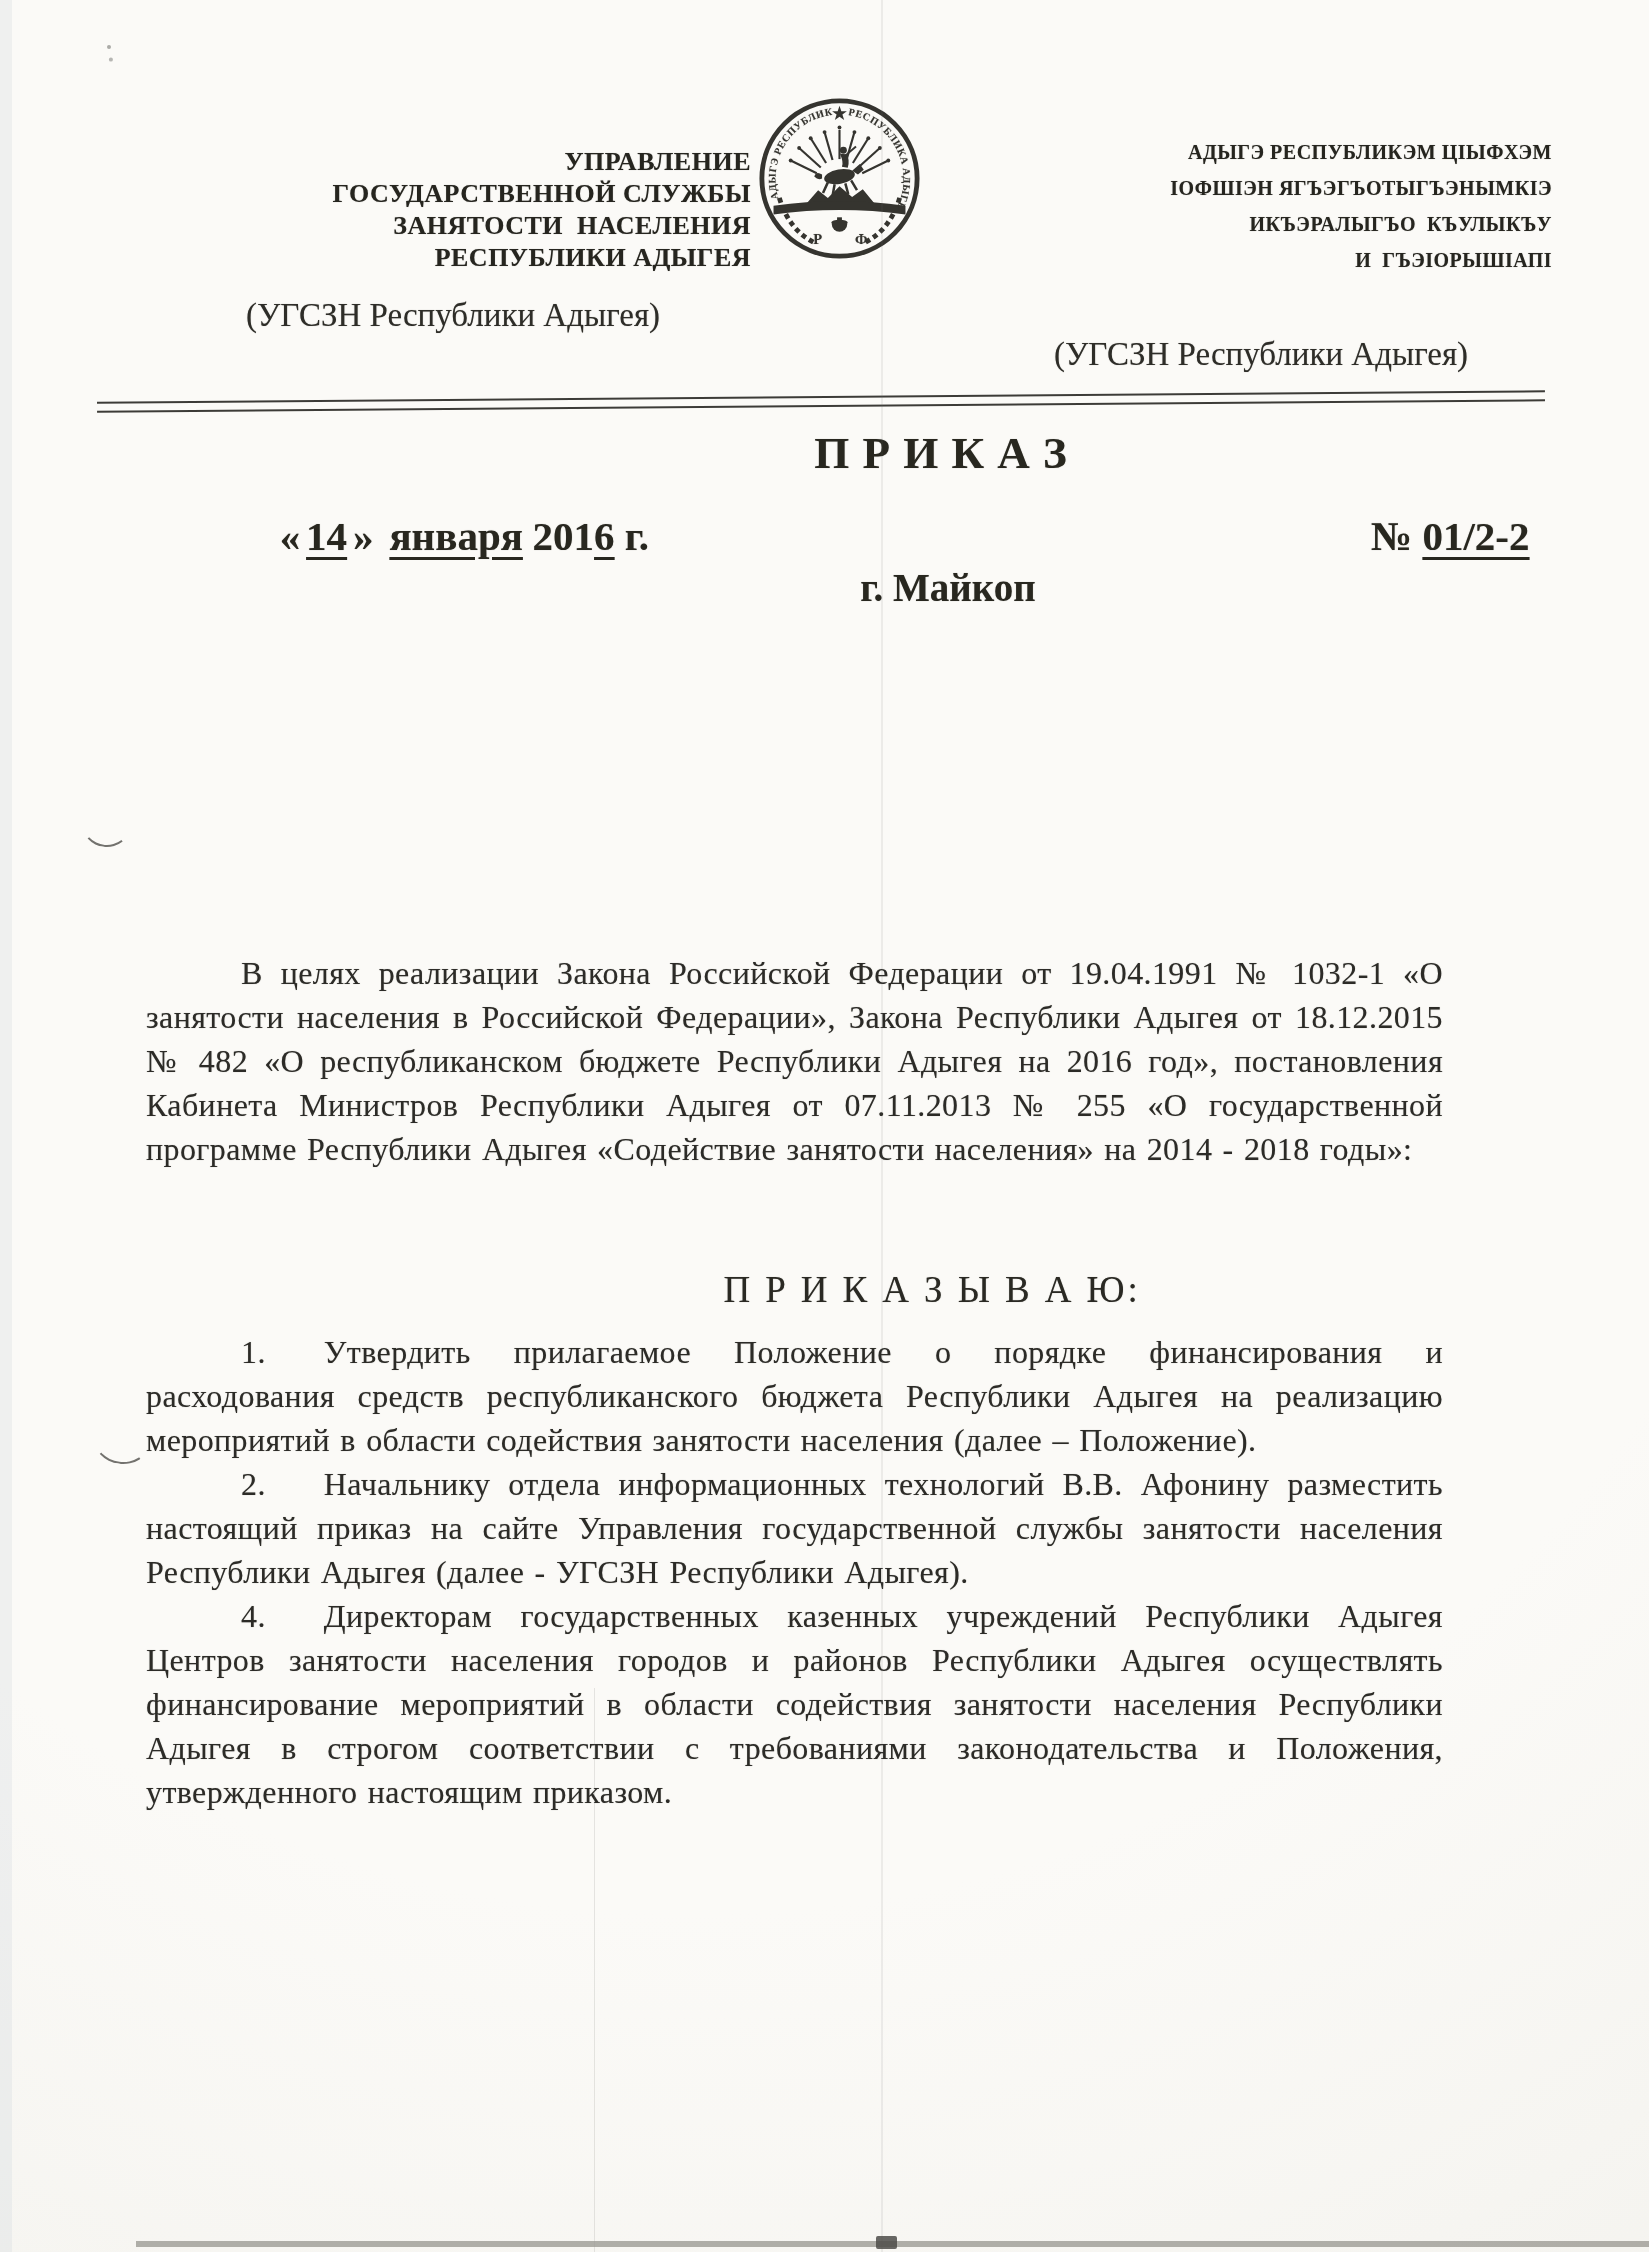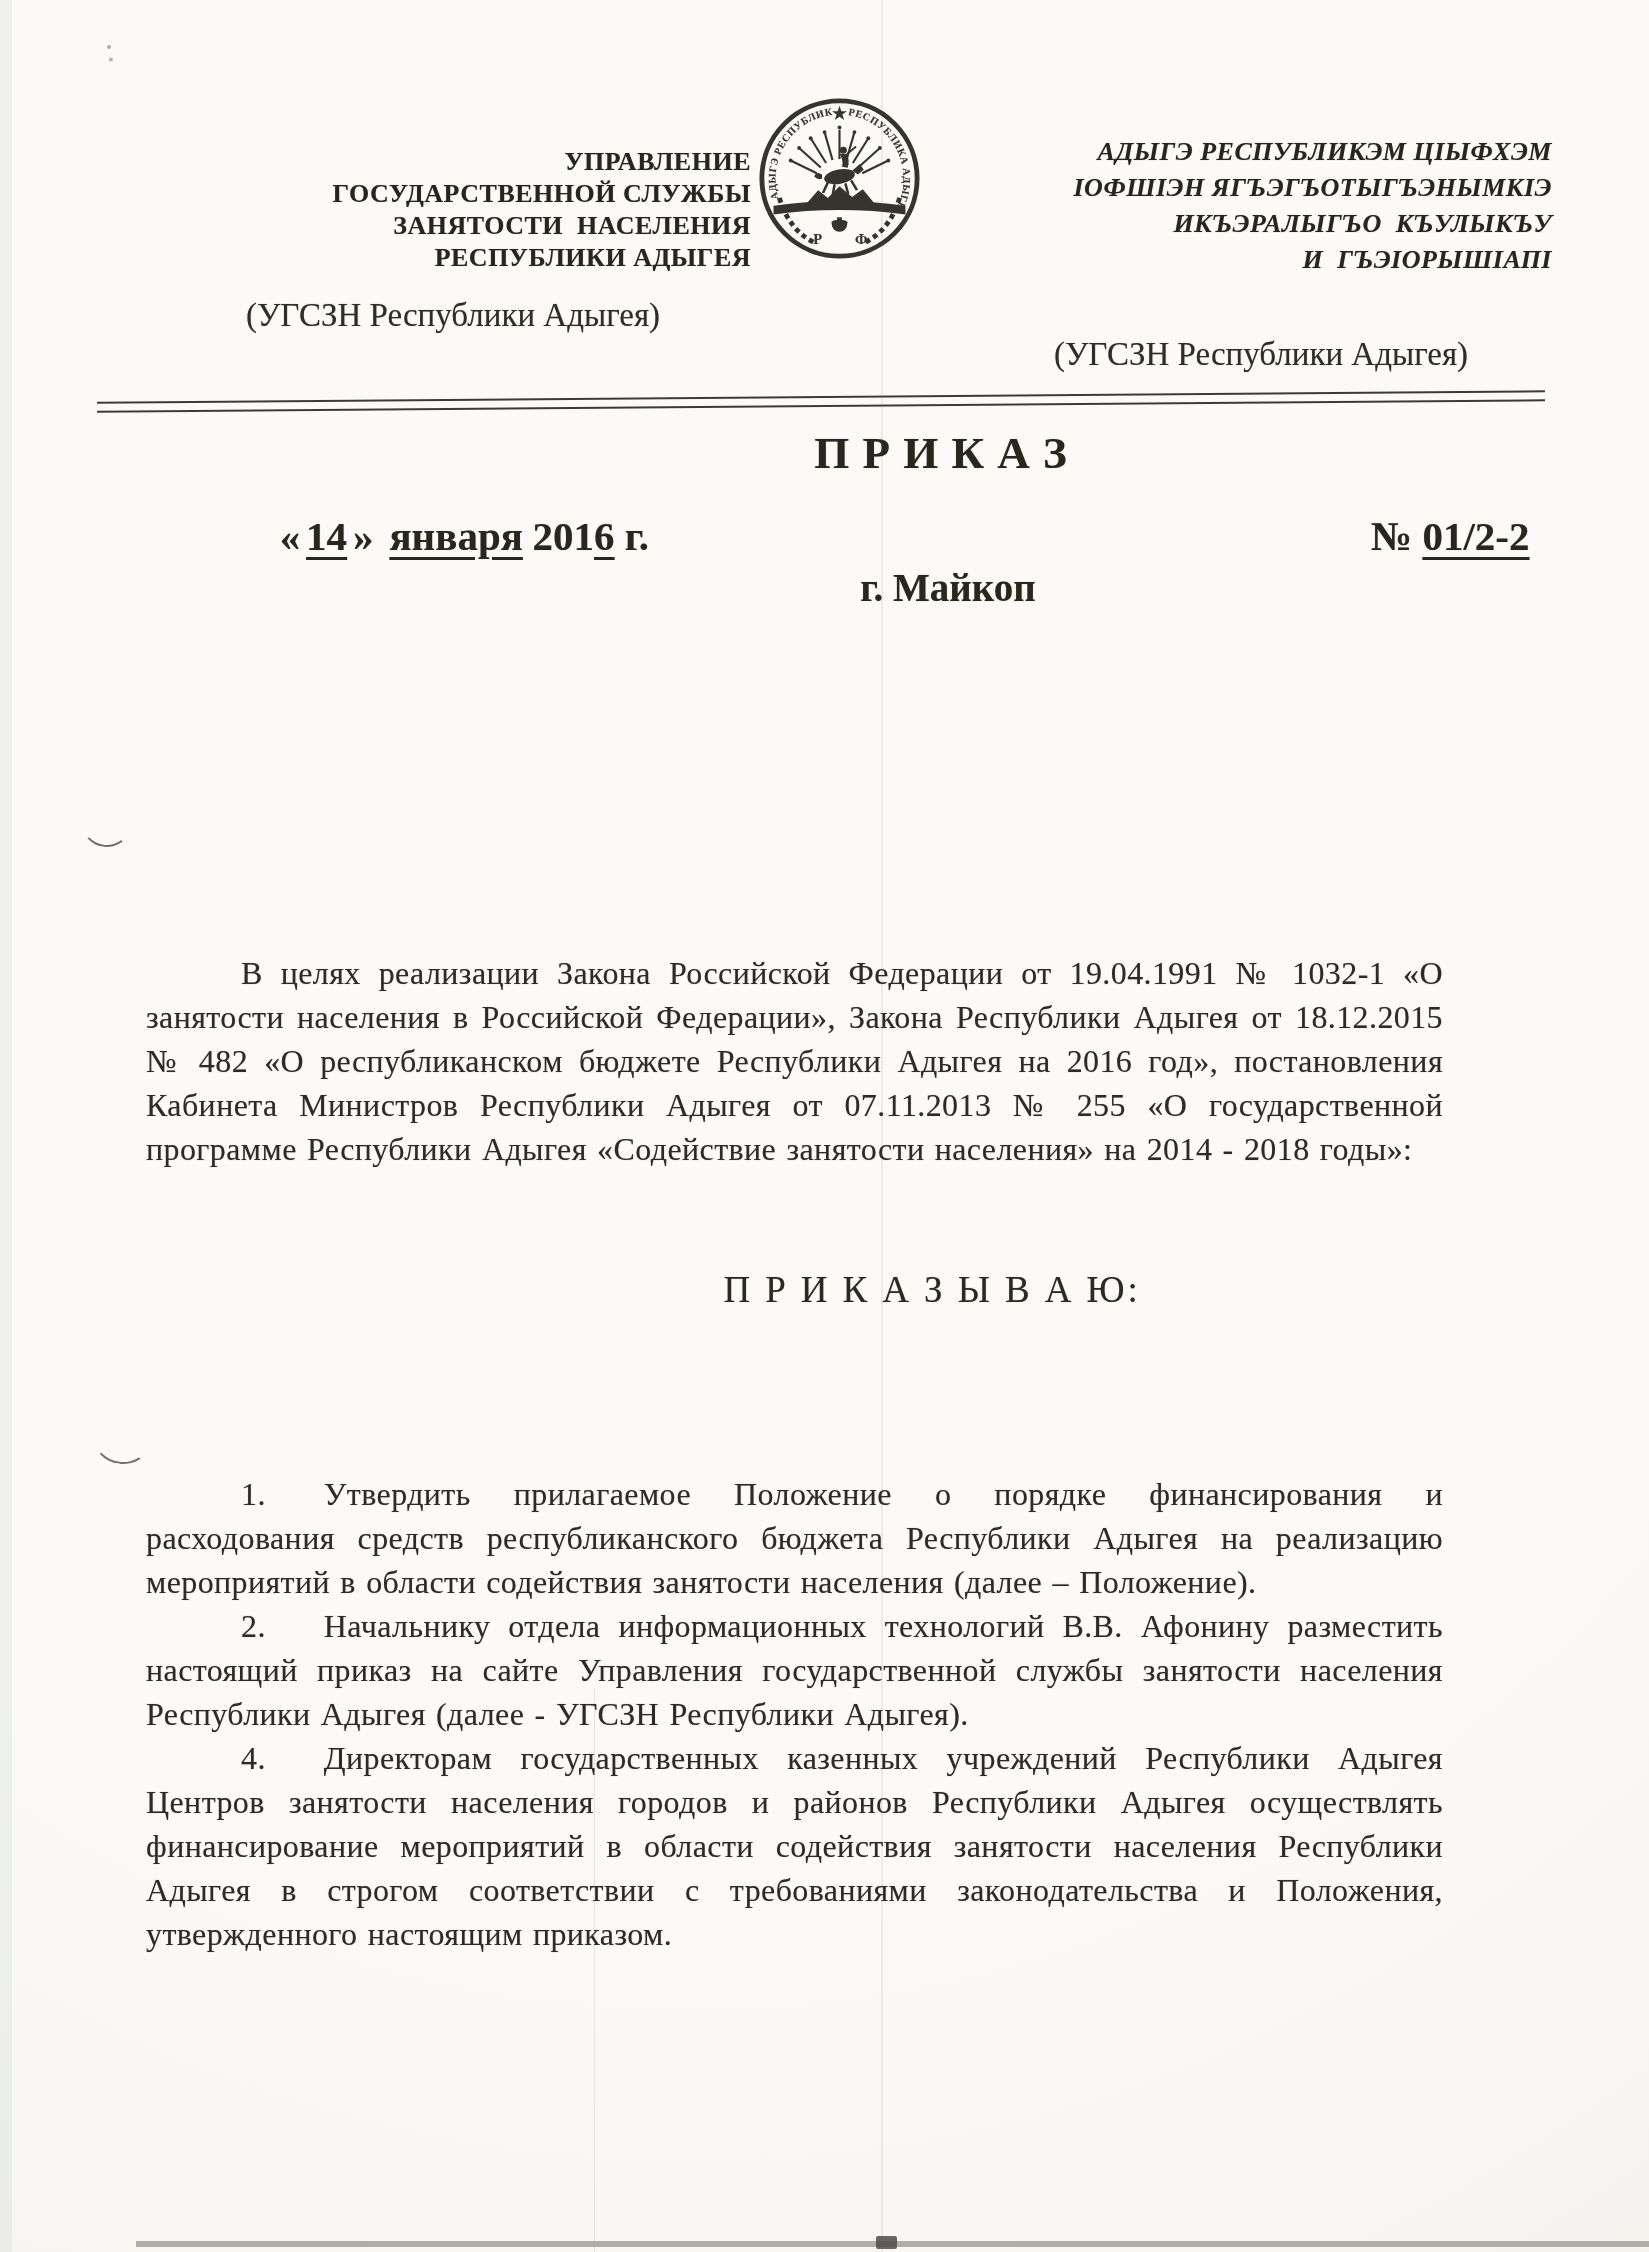--- a/index.html
+++ b/index.html
@@ -7,21 +7,21 @@
     position:relative;width:1650px;height:2252px;overflow:hidden;
     background:radial-gradient(130% 100% at 42% 30%, #fbfaf7 55%, #f1f0eb 100%);
     font-family:"Liberation Serif","DejaVu Serif",serif;
     color:#2c2b27;
     text-shadow:0 0 1px rgba(45,44,40,.38);
   }
   .abs{position:absolute;}
   
   .org{font-weight:bold;text-align:right;white-space:pre-wrap;color:#26251f;}
   .org-left{left:155px;top:146px;width:596px;font-size:26px;line-height:32px;letter-spacing:0.5px;}
-  .org-right{left:970px;top:134px;width:582px;font-size:26px;line-height:36px;letter-spacing:0.5px;font-style:italic;}
+  .org-right{left:970px;top:134px;width:582px;font-size:20px;line-height:36px;letter-spacing:0.5px;}
   .org-short{font-size:33px;text-align:center;color:#2e2d28;}
   .short-left{left:155px;top:297px;width:596px;}
   .short-right{left:970px;top:336px;width:582px;}
   .emblem{left:758px;top:97px;width:163px;height:163px;}
   .emblem svg{display:block;width:163px;height:163px;}
   .arc-text{font-family:"Liberation Serif",serif;font-size:10.5px;font-weight:bold;fill:#35342f;letter-spacing:.6px;}
   .rf-letter{font-family:"Liberation Serif",serif;font-size:15px;font-weight:bold;fill:#35342f;}
   
   .rule{left:97px;top:396px;width:1448px;height:6.8px;
     border-top:2.9px solid #3c3b37;border-bottom:2.9px solid #3c3b37;
@@ -36,21 +36,21 @@
   .u{text-decoration:underline;text-decoration-thickness:2.9px;text-underline-offset:6.8px;}
   .q{margin:0 5.8px;}
   .yr{margin-left:9.7px;}
   
   .subject{left:226px;top:640px;width:640px;font-size:34px;line-height:47px;
     white-space:pre-wrap;letter-spacing:0.3px;}
   .preamble{left:146px;top:951px;width:1297px;margin:0;text-align:justify;
     text-indent:95px;font-size:32px;line-height:44px;letter-spacing:0.4px;word-spacing:1.9px;}
   .decree{left:932px;top:1268px;transform:translateX(-50%);white-space:nowrap;
     font-size:37px;letter-spacing:2.9px;color:#2a2923;}
-  .items{left:146px;top:1472px;width:1297px;}
+  .items{left:146px;top:1330px;width:1297px;}
   .item{margin:0;text-align:justify;text-indent:95px;font-size:32px;line-height:44px;
     letter-spacing:0.4px;word-spacing:1.9px;}
   .inum{margin-right:58px;}
   
   .mark{border:2.9px solid transparent;border-bottom-color:rgba(70,68,64,.75);
     border-radius:50%;}
   .mark1{left:82px;top:802px;width:45px;height:41px;transform:rotate(5deg);}
   .mark2{left:94px;top:1417px;width:52px;height:43px;transform:rotate(7deg);}
   .fold-v1{left:881px;top:0;width:1.9px;height:2252px;background:rgba(110,110,108,.10);}
   .fold-v2{left:594px;top:1688px;width:1px;height:564px;background:rgba(110,110,108,.16);}

